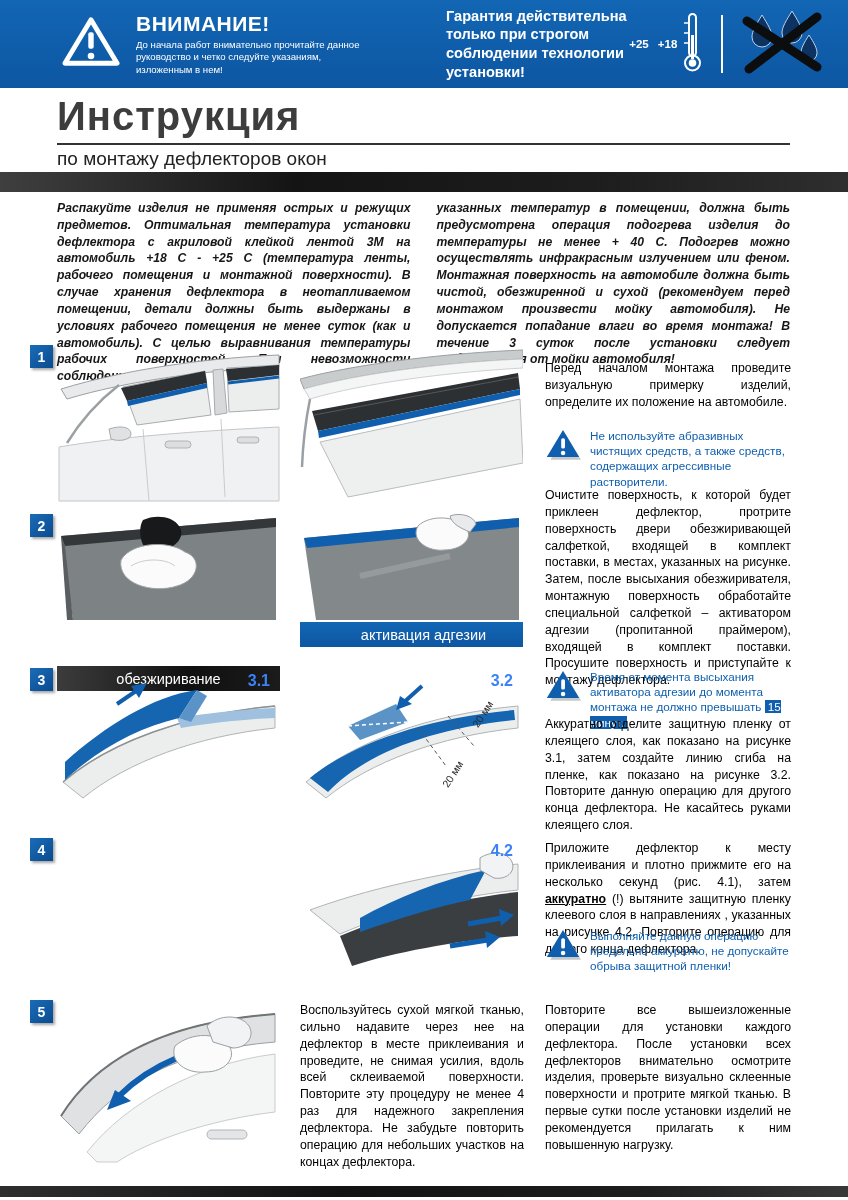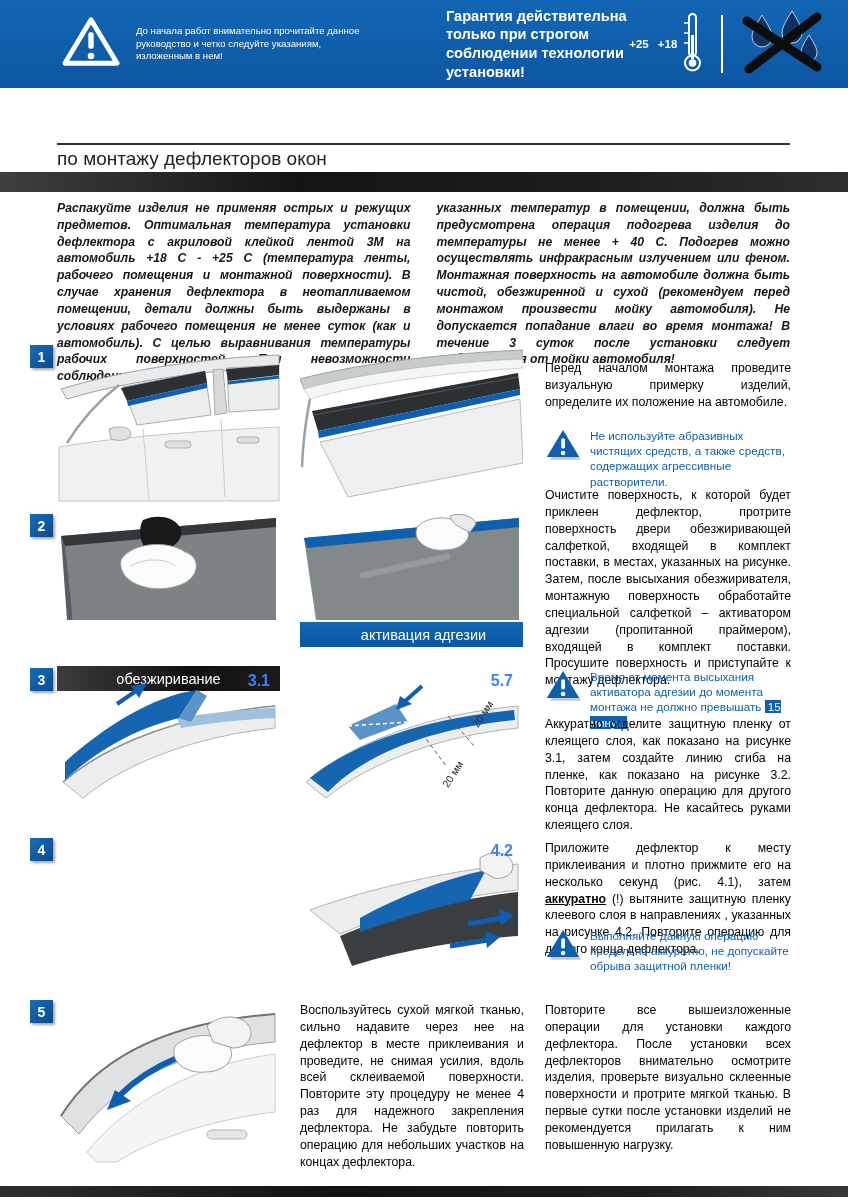--- a/index.html
+++ b/index.html
@@ -62,20 +62,21 @@
   <header class="top-bar">
     <div class="warn-block">
       <span>
         <svg width="58" height="54" viewBox="0 0 60 54">
           <path d="M30,4 L57,49 L3,49 Z" fill="none" stroke="#ffffff" stroke-width="5" stroke-linejoin="round"></path>
           <rect x="27.2" y="17" width="5.6" height="17" rx="2" fill="#ffffff"></rect>
           <circle cx="30" cy="41.5" r="3.4" fill="#ffffff"></circle>
         </svg>
       </span>
       <div class="warn-texts">
+        <div class="warn-title">ВНИМАНИЕ!</div>
         <div class="warn-sub">До начала работ внимательно прочитайте данное руководство и четко следуйте указаниям, изложенным в нем!</div>
       </div>
     </div>
 
     <div class="guarantee">Гарантия действительна только при строгом соблюдении технологии установки!</div>
 
     <div class="temp-block">
       <div class="temps">
         <span>+25</span>
         <span>+18</span>
@@ -97,20 +98,21 @@
       <svg width="86" height="64" viewBox="0 0 86 64">
         <path d="M24,5 C30,15 34,21 34,27 a10,10 0 1,1 -20,0 C14,21 18,15 24,5 Z" fill="#0c3361" stroke="#bcd2e8" stroke-width="1"></path>
         <path d="M54,1 C60,11 64,17 64,23 a10,10 0 1,1 -20,0 C44,17 48,11 54,1 Z" fill="#0c3361" stroke="#bcd2e8" stroke-width="1"></path>
         <path d="M71,25 C76,33 79,38 79,43 a8,8 0 1,1 -16,0 C63,38 66,33 71,25 Z" fill="#0c3361" stroke="#bcd2e8" stroke-width="1"></path>
         <path d="M9,11 L79,57" stroke="#0b0d0f" stroke-width="9" stroke-linecap="round"></path>
         <path d="M79,7 L11,59" stroke="#0b0d0f" stroke-width="9" stroke-linecap="round"></path>
       </svg>
     </span>
   </header>
 
+  <h1 class="title-main">Инструкция</h1>
   <div class="title-rule"></div>
   <div class="title-sub">по монтажу дефлекторов окон</div>
   <div class="dark-bar"></div>
 
   <div class="intro">
     <p>Распакуйте изделия не применяя острых и режущих предметов. Оптимальная температура установки дефлектора с акриловой клейкой лентой 3М на автомобиль +18 С - +25 С (температура ленты, рабочего помещения и монтажной поверхности). В случае хранения дефлектора в неотапливаемом помещении, детали должны быть выдержаны в условиях рабочего помещения не менее суток (как и автомобиль). С целью выравнивания температуры рабочих поверхностей. При невозможности соблюдения</p>
     <p>указанных температур в помещении, должна быть предусмотрена операция подогрева изделия до температуры не менее + 40 С. Подогрев можно осуществлять инфракрасным излучением или феном. Монтажная поверхность на автомобиле должна быть чистой, обезжиренной и сухой (рекомендуем перед монтажом произвести мойку автомобиля). Не допускается попадание влаги во время монтажа!  В течение 3 суток после установки  следует воздержаться от мойки автомобиля!</p>
   </div>
 
   <div class="step-num" style="left:30px; top:345px;">1</div>
@@ -191,21 +193,21 @@
     <svg width="223" height="147" viewBox="0 0 223 147">
       <path d="M6,114 C52,74 130,46 218,38 L218,60 C140,68 70,94 26,130 Z" fill="#eceeee" stroke="#b0b4b6"></path>
       <path d="M10,110 C54,74 128,50 214,42 L215,52 C132,60 64,86 28,124 Z" fill="#1565b1"></path>
       <path d="M60,72 L108,54 L96,36 L48,58 Z" fill="#5b93c6"></path>
       <path d="M48,58 L108,54" stroke="#ffffff" stroke-width="1.5" stroke-dasharray="4 3"></path>
       <path d="M148,48 L174,78" stroke="#55585a" stroke-width="1" stroke-dasharray="4 3"></path>
       <path d="M118,60 L146,98" stroke="#55585a" stroke-width="1" stroke-dasharray="4 3"></path>
       <path d="M122,18 L102,36" stroke="#0f5fae" stroke-width="4"></path>
       <polygon points="96,42 100,28 112,36" fill="#0f5fae"></polygon>
     </svg>
-    <span class="fig-label">5.7</span>
+    <span class="fig-label">3.2</span>
     <span class="dim" style="left:168px; top:40px;">20 мм</span>
     <span class="dim" style="left:138px; top:100px;">20 мм</span>
   </div>
 
 
   <div class="fig" style="left:300px; top:838px; width:223px; height:147px;">
     <svg width="223" height="147" viewBox="0 0 223 147">
       <path d="M10,72 C80,46 170,30 218,26 L218,52 C160,58 90,74 40,96 Z" fill="#eceeee" stroke="#b0b4b6"></path>
       <path d="M40,98 C90,76 160,60 218,54 L218,98 C160,102 96,114 52,128 Z" fill="#3a3e41"></path>
       <path d="M60,94 C100,80 140,68 170,62 L186,32 C140,42 96,60 60,80 Z" fill="#1565b1"></path>

